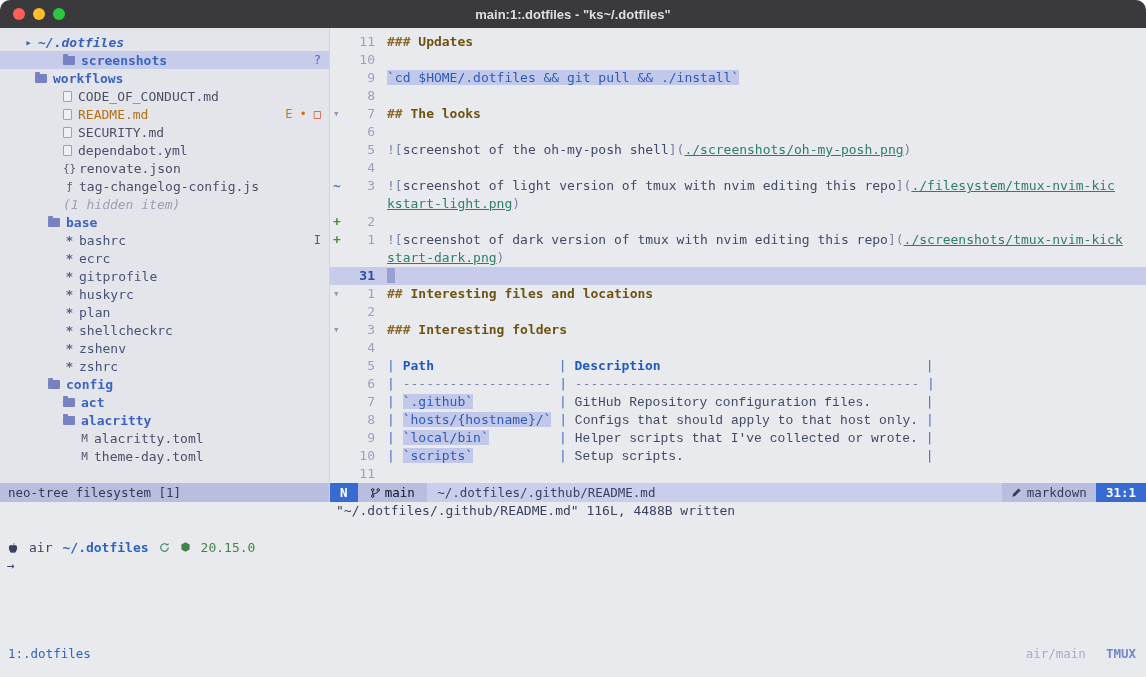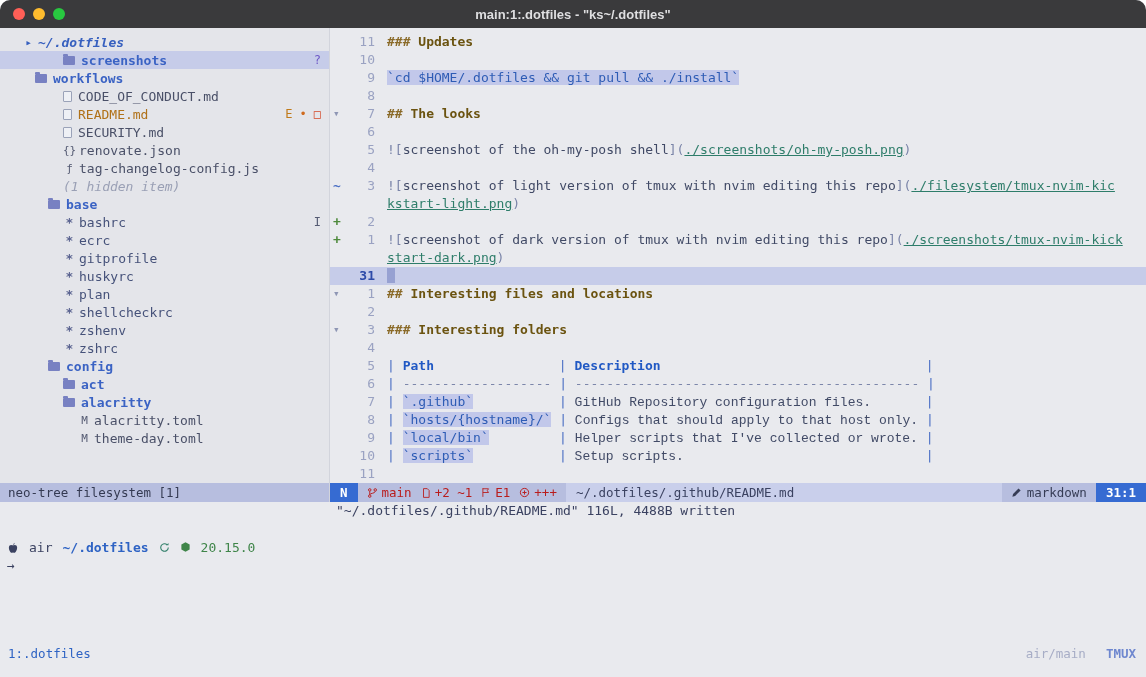--- a/index.html
+++ b/index.html
@@ -62,21 +62,21 @@
   .sg-alt{color:#414a66;}
   .sg-url{color:#2e7d6a;text-decoration:underline;}
   .sg-th{color:#2159c4;font-weight:bold;}
   .sg-tpipe{color:#4a6fc4;}
   .sg-tdash{color:#7c86aa;}
   .sg-cursor{background:#97a1d2;}
   
   .statusline{height:19px;display:flex;align-items:stretch;font-size:12.5px;
     line-height:19px;background:#c9cfeb;}
   .sl-mode{background:#366bd2;color:#fff;font-weight:bold;padding:0 10px;}
-  .sl-git{background:#b7bedf;color:#b91c1c;padding:0 9px;display:flex;align-items:center;gap:9px;}
+  .sl-git{background:#b7bedf;color:#0f172a;padding:0 9px;display:flex;align-items:center;gap:9px;flex-direction:column;}
   .slpair{display:flex;align-items:center;gap:4px;}
   .sl-path{flex:1;background:#c9cfeb;color:#3b4261;padding:0 10px;overflow:hidden;}
   .sl-ft{background:#b7bedf;color:#363c55;padding:0 9px;display:flex;align-items:center;gap:5px;}
   .sl-pos{background:#366bd2;color:#fff;font-weight:bold;padding:0 10px;}
   
   .bottom{flex:1;display:flex;flex-direction:column;background:#e9eaee;}
   .msgline{height:18px;font-size:13px;line-height:18px;color:#3b4261;
     padding-left:336px;white-space:pre;}
   .shell{flex:1;padding-top:18px;font-size:13px;}
   .promptline{height:18px;display:flex;align-items:center;gap:10px;padding-left:7px;white-space:pre;}
@@ -112,20 +112,21 @@
     <div class="panes">
 
       <div class="sidebar">
         <div class="tree" id="tree">
             <div class="trow" style="padding-left: 22px;"><span class="tic tic-txt tic-arrow">▸</span><span class="tlabel st-root">~/.dotfiles</span></div>
             <div class="trow sel" style="padding-left: 63px;"><span class="tic tic-folder"></span><span class="tlabel st-dir">screenshots</span><span class="tbadges"><span style="color: rgb(109, 88, 198);">?</span></span></div>
             <div class="trow" style="padding-left: 35px;"><span class="tic tic-folder"></span><span class="tlabel st-dir">workflows</span></div>
             <div class="trow" style="padding-left: 63px;"><span class="tic tic-file"></span><span class="tlabel st-file">CODE_OF_CONDUCT.md</span></div>
             <div class="trow" style="padding-left: 63px;"><span class="tic tic-file"></span><span class="tlabel st-readme">README.md</span><span class="tbadges"><span style="color: rgb(192, 122, 26);">E</span><span style="color: rgb(207, 106, 30);">•</span><span style="color: rgb(212, 74, 42);">□</span></span></div>
             <div class="trow" style="padding-left: 63px;"><span class="tic tic-file"></span><span class="tlabel st-file">SECURITY.md</span></div>
+            <div class="trow" style="padding-left: 63px;"><span class="tic tic-file"></span><span class="tlabel st-file">dependabot.yml</span></div>
             <div class="trow" style="padding-left: 63px;"><span class="tic tic-txt">{}</span><span class="tlabel st-file">renovate.json</span></div>
             <div class="trow" style="padding-left: 63px;"><span class="tic tic-txt">ƒ</span><span class="tlabel st-file">tag-changelog-config.js</span></div>
             <div class="trow" style="padding-left: 63px;"><span class="tlabel st-hidden">(1 hidden item)</span></div>
             <div class="trow" style="padding-left: 48px;"><span class="tic tic-folder"></span><span class="tlabel st-dir">base</span></div>
             <div class="trow" style="padding-left: 63px;"><span class="tic tic-txt tic-star">*</span><span class="tlabel st-conf">bashrc</span><span class="tbadges"><span style="color: rgb(85, 91, 115);">I</span></span></div>
             <div class="trow" style="padding-left: 63px;"><span class="tic tic-txt tic-star">*</span><span class="tlabel st-conf">ecrc</span></div>
             <div class="trow" style="padding-left: 63px;"><span class="tic tic-txt tic-star">*</span><span class="tlabel st-conf">gitprofile</span></div>
             <div class="trow" style="padding-left: 63px;"><span class="tic tic-txt tic-star">*</span><span class="tlabel st-conf">huskyrc</span></div>
             <div class="trow" style="padding-left: 63px;"><span class="tic tic-txt tic-star">*</span><span class="tlabel st-conf">plan</span></div>
             <div class="trow" style="padding-left: 63px;"><span class="tic tic-txt tic-star">*</span><span class="tlabel st-conf">shellcheckrc</span></div>

